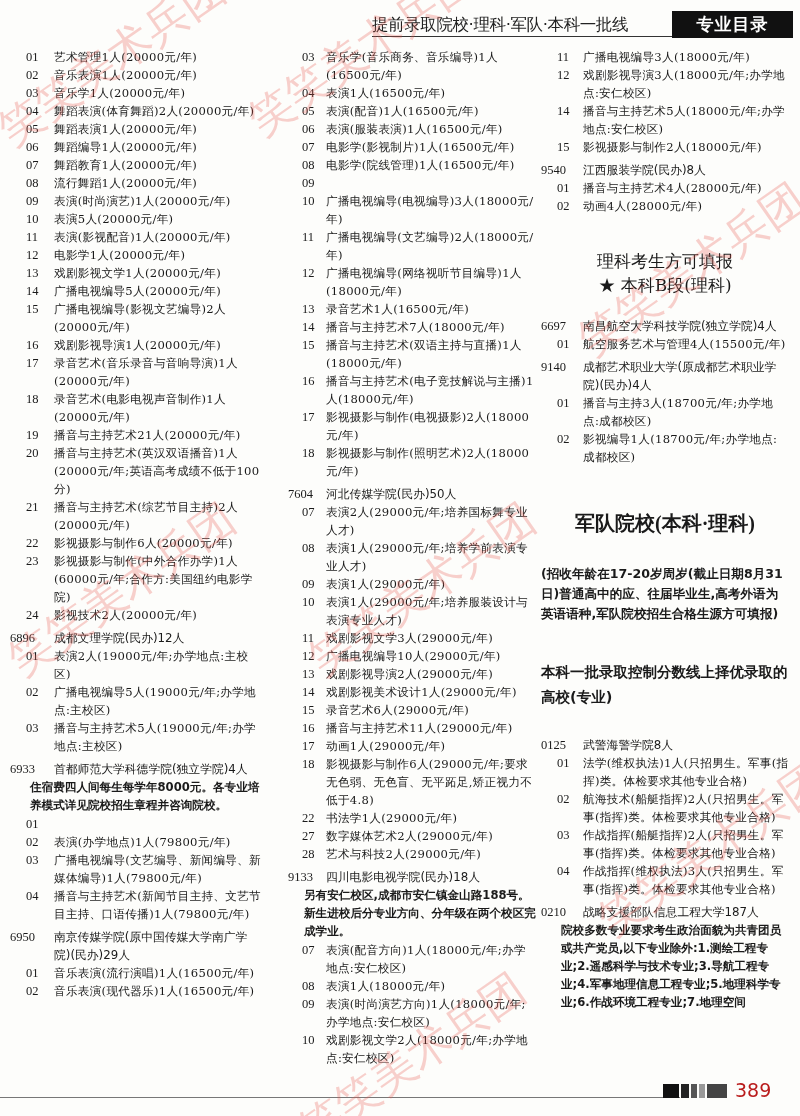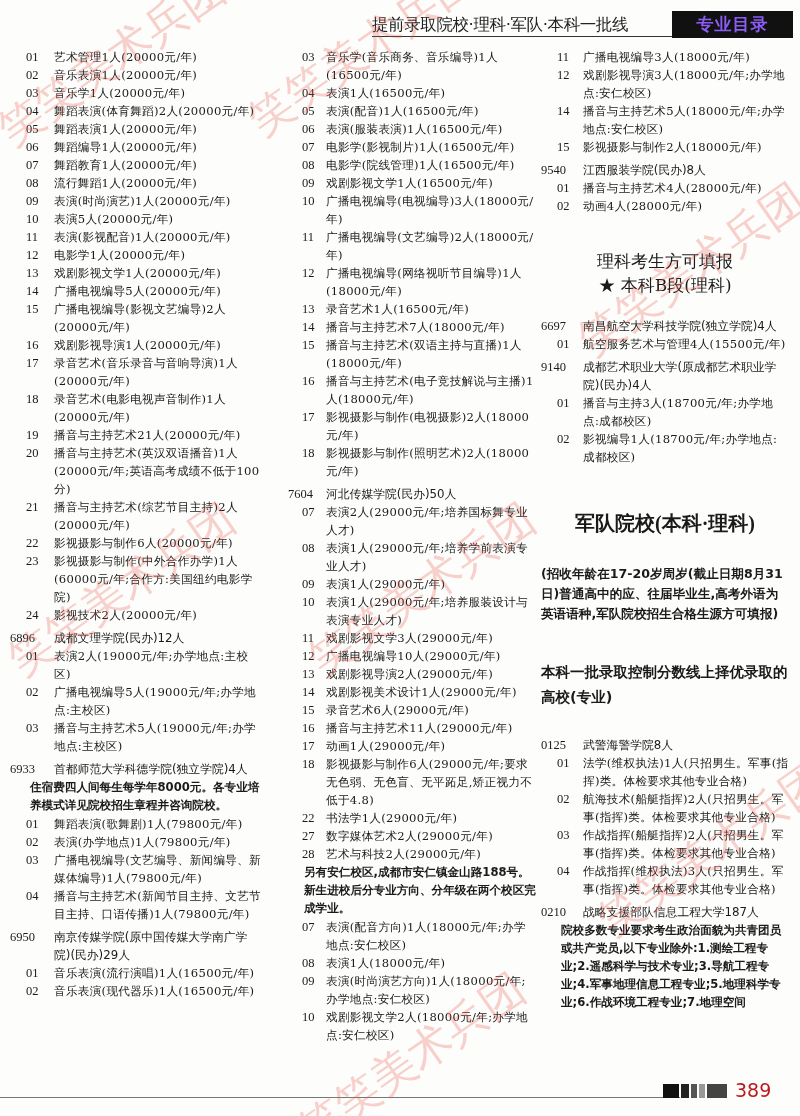--- a/index.html
+++ b/index.html
@@ -2,21 +2,21 @@
 <html><head>
 <meta charset="utf-8">
 <style>
   * { box-sizing: border-box; margin: 0; padding: 0; }
   html, body { width: 800px; height: 1116px; background: #fdfdfb; overflow: hidden; }
   body { position: relative; font-family: "DejaVu Serif", "Liberation Serif", serif; color: #1a1a1a; }
 
   .header { position: absolute; top: 8px; left: 0; width: 636px; height: 32px; }
   .header-title { position: absolute; left: 372px; top: 6px; font-family: "DejaVu Sans", "Liberation Sans", sans-serif; font-size: 16.5px; letter-spacing: -0.4px; color: #222; white-space: nowrap; }
   .header-rule { position: absolute; left: 372px; top: 28px; width: 308px; height: 1px; background: #333; }
-  .header-badge { position: absolute; left: 672px; top: 3px; width: 121px; height: 27px; background: #111; color: #8b5cf6; font-family: "DejaVu Sans", "Liberation Sans", sans-serif; font-size: 17px; font-weight: bold; text-align: center; line-height: 27px; letter-spacing: 1px; }
+  .header-badge { position: absolute; left: 672px; top: 3px; width: 121px; height: 27px; background: #111; color: #ffffff; font-family: "DejaVu Sans", "Liberation Sans", sans-serif; font-size: 17px; font-weight: bold; text-align: center; line-height: 27px; letter-spacing: 1px; }
 
   .col { position: absolute; top: 48px; font-size: 11.6px; line-height: 18px; }
   .col1 { left: 10px; width: 252px; }
   .col2 { left: 288px; width: 248px; }
   .col3 { left: 541px; width: 248px; }
 
   .item { display: flex; }
   .num { width: 32px; flex: 0 0 32px; padding-left: 18px; font-family: "Liberation Serif", serif; font-size: 12.5px; }
   .col1 .num { padding-left: 16px; width: 44px; flex-basis: 44px; }
   .col2 .num { padding-left: 14px; width: 38px; flex-basis: 38px; }
@@ -170,21 +170,20 @@
       </div>
     </div>
   <div class="inst">
     <span class="code">6933</span>
     <span class="name">首都师范大学科德学院(独立学院)4人</span>
   </div>
   <div class="note">住宿费四人间每生每学年8000元。各专业培养模式详见院校招生章程并咨询院校。</div>
   <div>
       <div class="item">
         <span class="num">01</span>
-        <span class="txt">舞蹈表演(歌舞剧)1人(79800元/年)</span>
       </div>
       <div class="item">
         <span class="num">02</span>
         <span class="txt">表演(办学地点)1人(79800元/年)</span>
       </div>
       <div class="item">
         <span class="num">03</span>
         <span class="txt">广播电视编导(文艺编导、新闻编导、新媒体编导)1人(79800元/年)</span>
       </div>
       <div class="item">
@@ -229,21 +228,20 @@
       <div class="item">
         <span class="num">07</span>
         <span class="txt">电影学(影视制片)1人(16500元/年)</span>
       </div>
       <div class="item">
         <span class="num">08</span>
         <span class="txt">电影学(院线管理)1人(16500元/年)</span>
       </div>
       <div class="item">
         <span class="num">09</span>
-        <span class="txt">戏剧影视文学1人(16500元/年)</span>
       </div>
       <div class="item">
         <span class="num">10</span>
         <span class="txt">广播电视编导(电视编导)3人(18000元/年)</span>
       </div>
       <div class="item">
         <span class="num">11</span>
         <span class="txt">广播电视编导(文艺编导)2人(18000元/年)</span>
       </div>
       <div class="item">
@@ -334,20 +332,24 @@
       </div>
       <div class="item">
         <span class="num">27</span>
         <span class="txt">数字媒体艺术2人(29000元/年)</span>
       </div>
       <div class="item">
         <span class="num">28</span>
         <span class="txt">艺术与科技2人(29000元/年)</span>
       </div>
     </div>
+  <div class="inst">
+    <span class="code">9133</span>
+    <span class="name">四川电影电视学院(民办)18人</span>
+  </div>
   <div class="note">另有安仁校区,成都市安仁镇金山路188号。新生进校后分专业方向、分年级在两个校区完成学业。</div>
   <div>
       <div class="item">
         <span class="num">07</span>
         <span class="txt">表演(配音方向)1人(18000元/年;办学地点:安仁校区)</span>
       </div>
       <div class="item">
         <span class="num">08</span>
         <span class="txt">表演1人(18000元/年)</span>
       </div>

